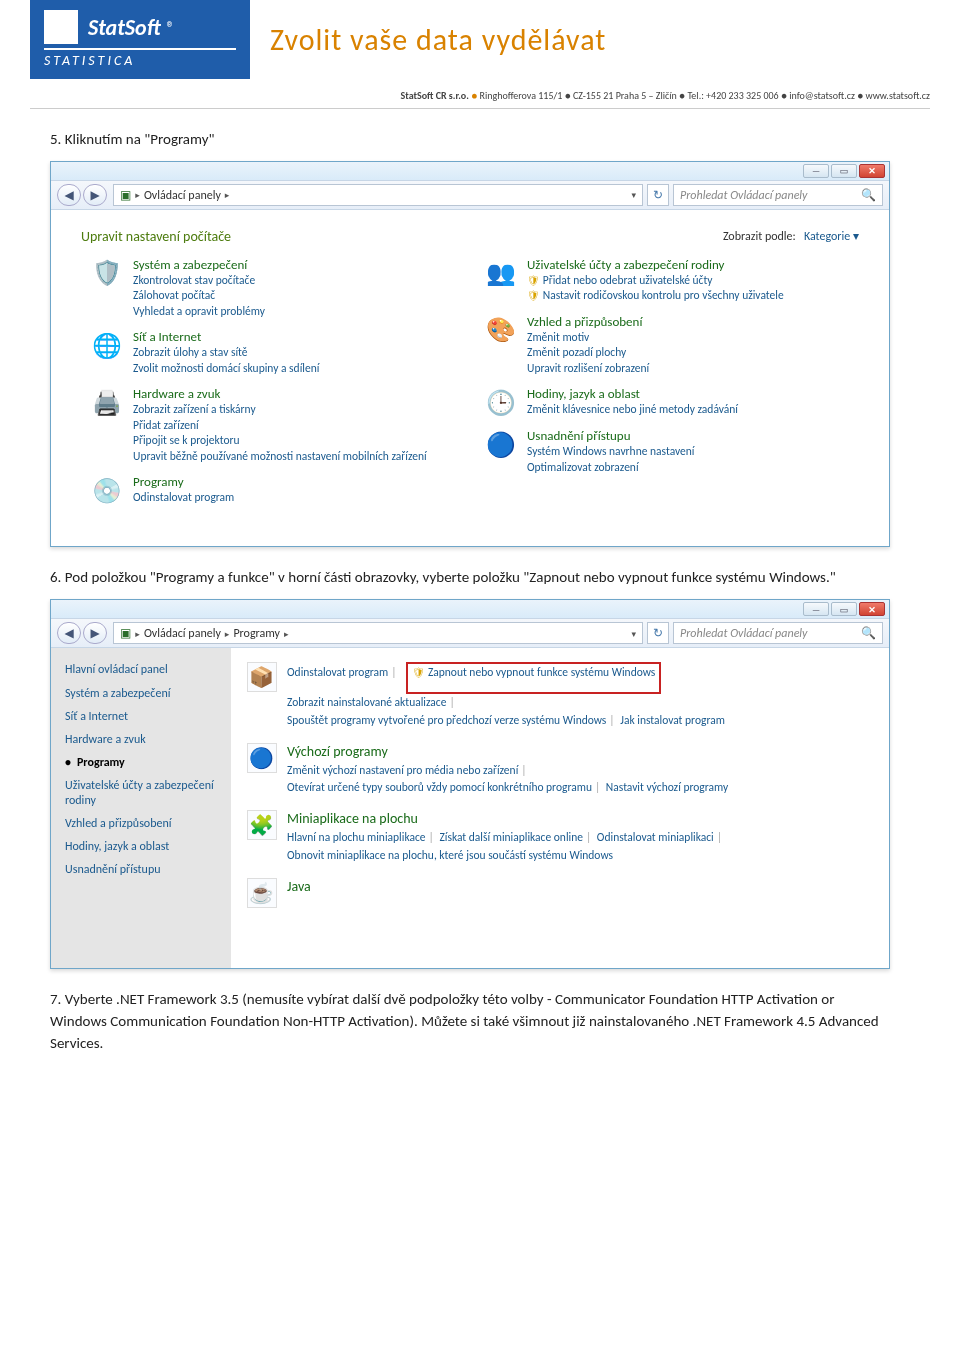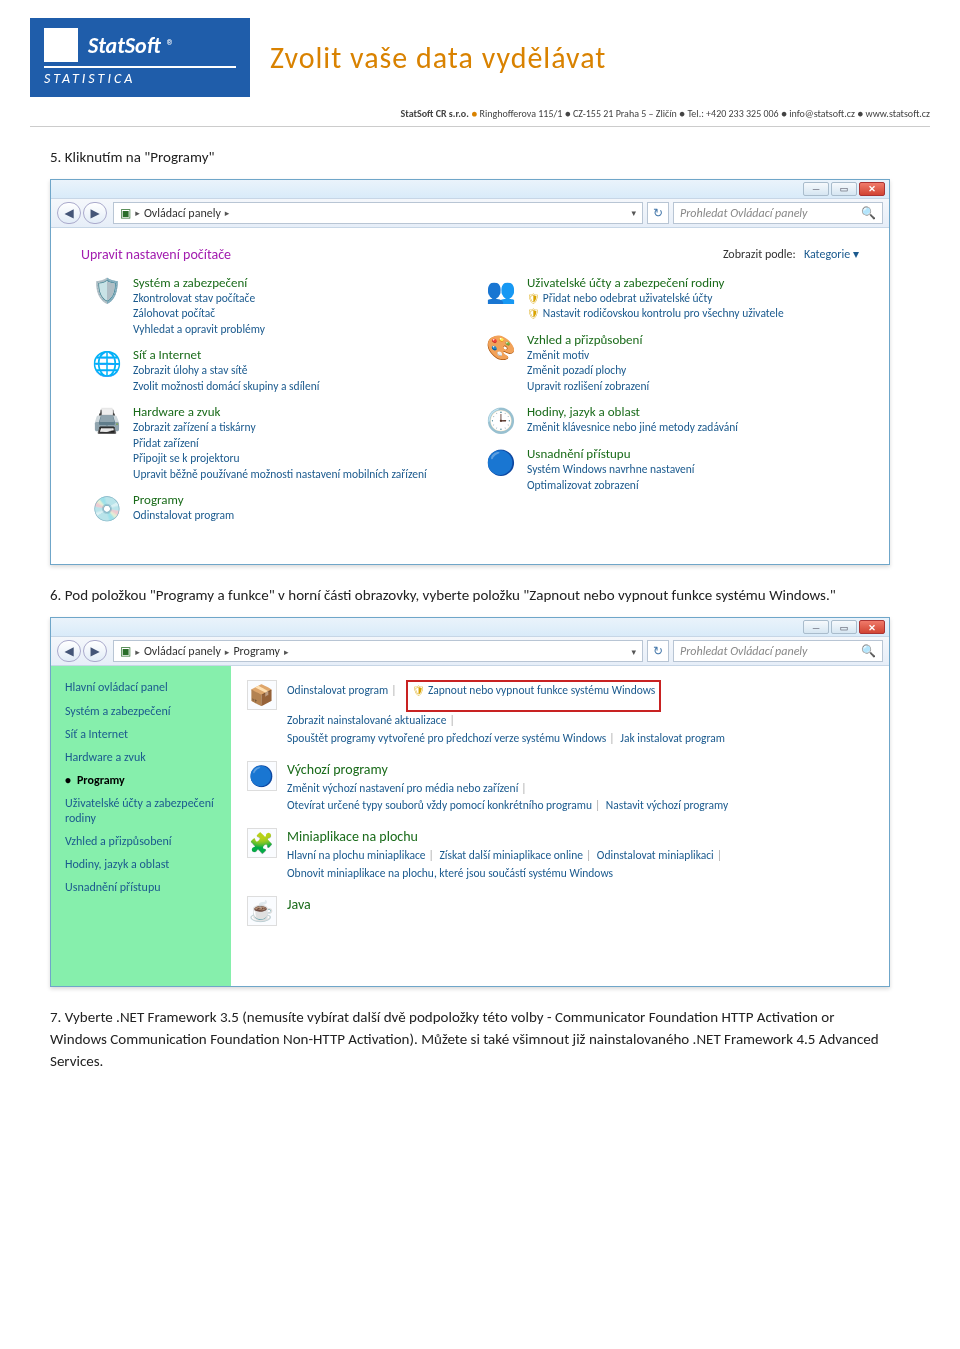--- a/index.html
+++ b/index.html
@@ -1,18 +1,18 @@
 <!DOCTYPE html>
 <html><head>
 <meta charset="utf-8">
 <style>
   * { box-sizing: border-box; margin: 0; padding: 0; }
   body { font-family: Calibri, Arial, sans-serif; background: #fff; width: 960px; color: #222; }
   .page { padding: 0; }
-  .header-bar { display: flex; align-items: center; padding: 18px 30px 6px 30px; gap: 20px; }
+  .header-bar { display: flex; align-items: center; padding: 0 30px 6px 30px; gap: 20px; }
   .logo-box { background: #1f5daa; color: #fff; width: 220px; padding: 10px 14px; }
   .logo-top { display: flex; align-items: center; gap: 6px; }
   .logo-grid { width: 34px; height: 34px; background: #fff; display: inline-block; margin-right: 4px; }
   .logo-title { font-size: 22px; font-weight: bold; font-style: italic; }
   .logo-sub { font-style: italic; font-size: 14px; letter-spacing: 3px; margin-top: 4px; border-top: 2px solid #fff; padding-top: 2px; }
   .header-right { flex: 1; }
   .header-slogan { color: #d98200; font-size: 30px; letter-spacing: 1px; font-weight: 500; }
   .header-contact { font-size: 10px; color: #444; margin-top: 4px; }
   .header-contact .bold { font-weight: bold; }
   .header-contact .dot { color: #d98200; font-weight: bold; }
@@ -31,34 +31,34 @@
   .addr { flex: 1; background: #fff; border: 1px solid #b8c5d4; height: 22px; display: flex; align-items: center; padding: 0 6px; margin: 0 4px; gap: 4px; }
   .addr .tri { font-size: 9px; color: #555; }
   .addr .icon { color: #2a6e2a; font-size: 12px; }
   .ref { width: 22px; height: 22px; border: 1px solid #b8c5d4; background: #fff; display: flex; align-items: center; justify-content: center; color: #4477aa; font-size: 12px; margin-right: 4px; }
   .search { width: 210px; height: 22px; background: #fff; border: 1px solid #b8c5d4; display: flex; align-items: center; padding: 0 6px; color: #888; font-style: italic; font-size: 12px; }
   .search .mag { margin-left: auto; color: #4477aa; font-style: normal; }
   .winbody { background: #fff; }
 
   
   .cp-head { display: flex; align-items: center; padding: 18px 30px 6px 30px; font-size: 12px; }
-  .cp-title { color: #a21caf; font-size: 14px; }
+  .cp-title { color: #4d7c0f; font-size: 14px; }
   .view { margin-left: auto; color: #333; }
   .view .link { color: #1b5a8e; }
   .cp-grid { display: flex; padding: 6px 10px 30px 40px; font-size: 12px; }
   .cp-col { width: 50%; }
   .cp-item { display: flex; gap: 10px; margin-bottom: 10px; }
   .cp-icon { width: 32px; height: 32px; flex: none; display: flex; align-items: center; justify-content: center; font-size: 24px; }
   .cp-text h4 { color: #1a6b1a; font-size: 13px; font-weight: normal; margin-bottom: 1px; }
   .cp-text a { display: block; color: #1b5a8e; text-decoration: none; line-height: 1.35; font-size: 11.5px; }
   .cp-text a.shield::before { content: "🛡"; font-size: 10px; margin-right: 3px; color: #d9a300; }
 
   
   .split { display: flex; min-height: 320px; }
-  .side { width: 180px; background: #86efac; padding: 14px 14px; font-size: 12px; }
+  .side { width: 180px; background: #e5e5e5; padding: 14px 14px; font-size: 12px; }
   .side .main-link { color: #1b5a8e; display: block; margin-bottom: 10px; }
   .side .item { color: #1b5a8e; margin-bottom: 8px; line-height: 1.25; }
   .side .item.active { color: #000; font-weight: bold; }
   .side .item.active::before { content: "•"; margin-right: 6px; }
   .pane { flex: 1; padding: 14px 16px; font-size: 12px; }
   .pane-row { display: flex; gap: 10px; margin-bottom: 14px; }
   .pane-icon { width: 30px; height: 30px; flex: none; display: flex; align-items: center; justify-content: center; font-size: 20px; border: 1px solid #ddd; background: #fafcff; }
   .pane-text h4 { color: #1a6b1a; font-size: 14px; font-weight: normal; margin-bottom: 2px; }
   .pane-links { font-size: 11.5px; line-height: 1.5; color: #333; }
   .pane-links span { color: #1b5a8e; }

